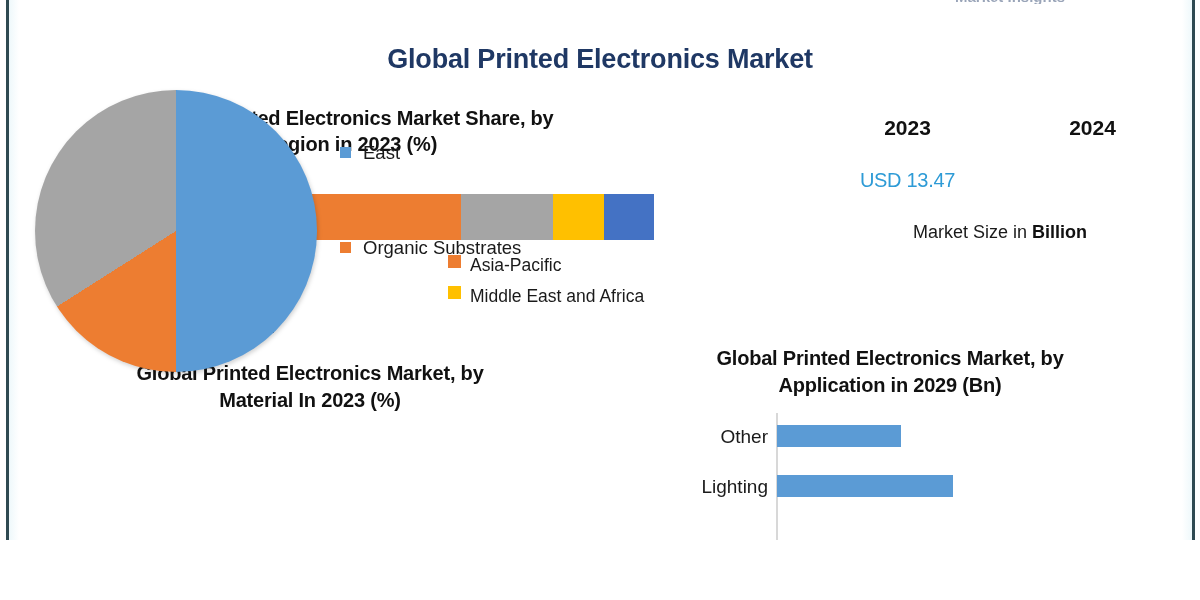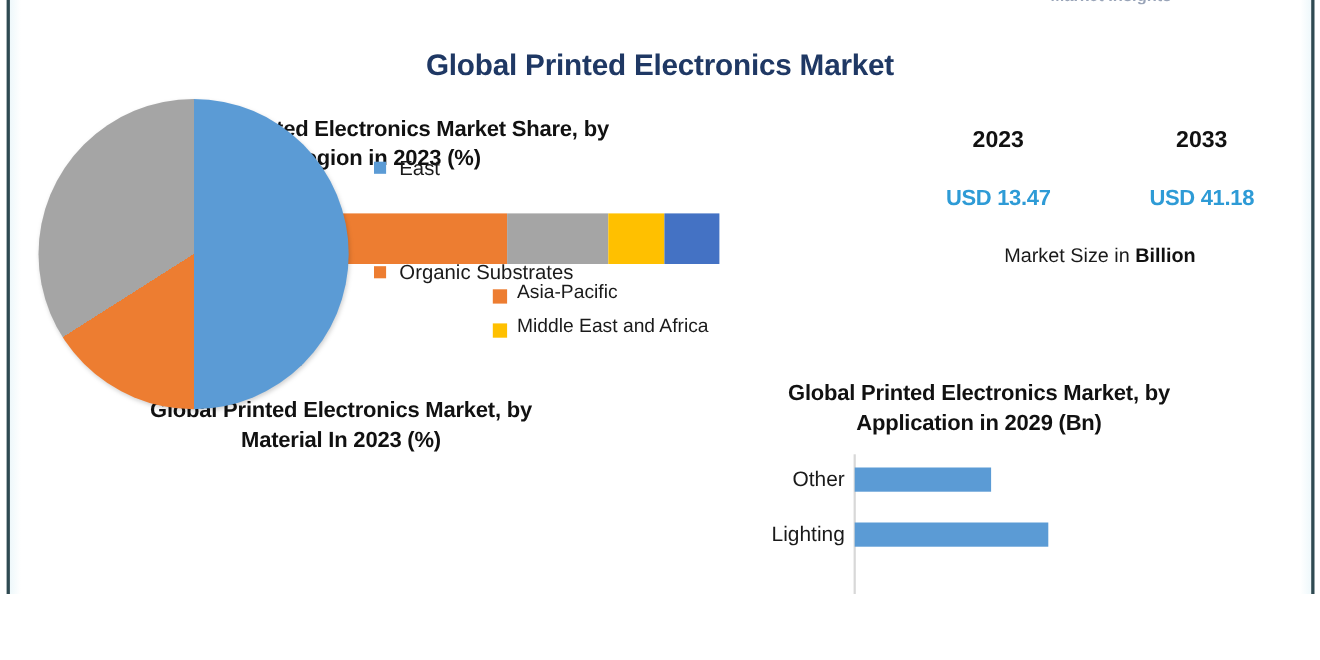--- a/index.html
+++ b/index.html
@@ -63,30 +63,30 @@
     position:absolute;left:104px;top:25px;height:46px;width:530px;
     display:flex;
   }
   #stacked-bar span{display:block;height:100%;}
 
   #region-legend{
     position:absolute;left:115px;top:250px;width:620px;
     font-size:17.5px;color:#1a1a1a;
   }
   .lg-row{display:flex;height:31px;align-items:center;}
-  .lg-item{display:flex;align-items:flex-end;width:310px;padding-left:23px;}
+  .lg-item{display:flex;align-items:flex-start;width:310px;padding-left:23px;}
   .lg-sw{width:13px;height:13px;margin-right:9px;flex:none;}
 
   
   #size-panel{position:absolute;left:810px;top:92px;width:380px;height:200px;text-align:center;}
   #size-title{font-size:21px;font-weight:bold;color:#111;}
   #size-years{display:flex;justify-content:center;margin-top:24px;}
   #size-years>div{width:185px;}
   .size-year{font-size:21px;font-weight:bold;color:#111;}
-  .size-val{font-size:20px;font-weight:bold;color:#2E9BD6;margin-top:29px;letter-spacing:-0.3px;}
+  .size-val{font-size:20px;font-weight:normal;color:#2E9BD6;margin-top:29px;letter-spacing:-0.3px;}
   #size-foot{margin-top:30px;font-size:18px;color:#1a1a1a;text-align:center;}
   #size-foot b{font-weight:bold;color:#111;}
 
   
   #material-panel{position:absolute;left:20px;top:360px;width:600px;height:240px;}
   #material-title{
     width:580px;text-align:center;
     font-size:20px;font-weight:bold;color:#111;
     line-height:27px;letter-spacing:-0.2px;
   }
@@ -185,22 +185,21 @@
     </div>
   </div>
 
   <div id="size-panel">
     <div id="size-years">
       <div>
         <div class="size-year">2023</div>
         <div class="size-val">USD 13.47</div>
       </div>
       <div>
-        <div class="size-year">2033</div>
-        <div class="size-val">USD 41.18</div>
+        <div class="size-year">2024</div>
       </div>
     </div>
     <div id="size-foot">
       <span>Market Size in </span><b>Billion</b>
     </div>
   </div>
 
   <div id="material-panel">
     <div id="material-title">
       <div>Global Printed Electronics Market, by</div>

